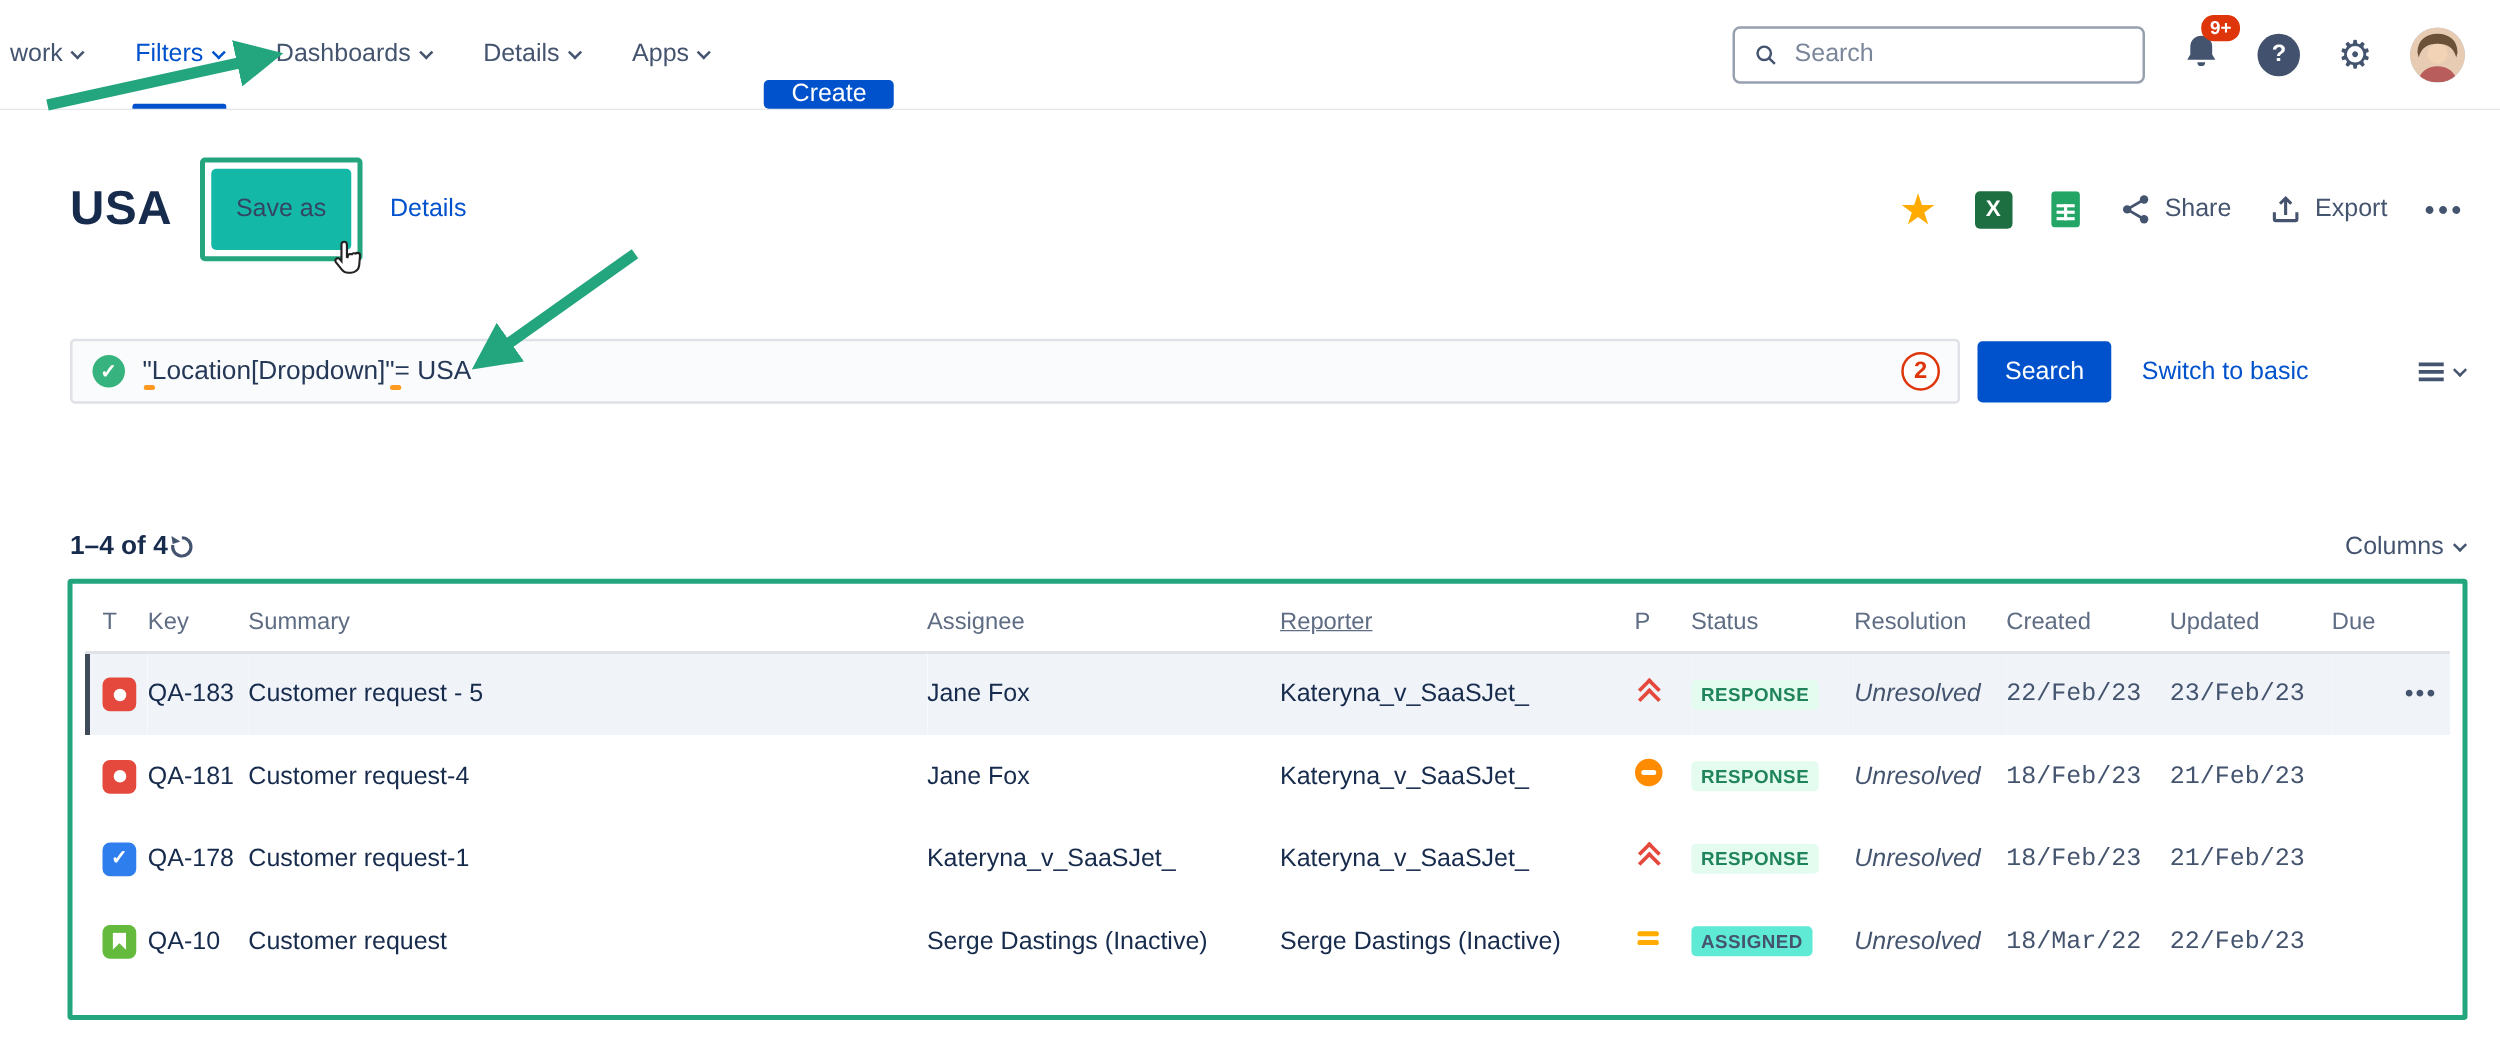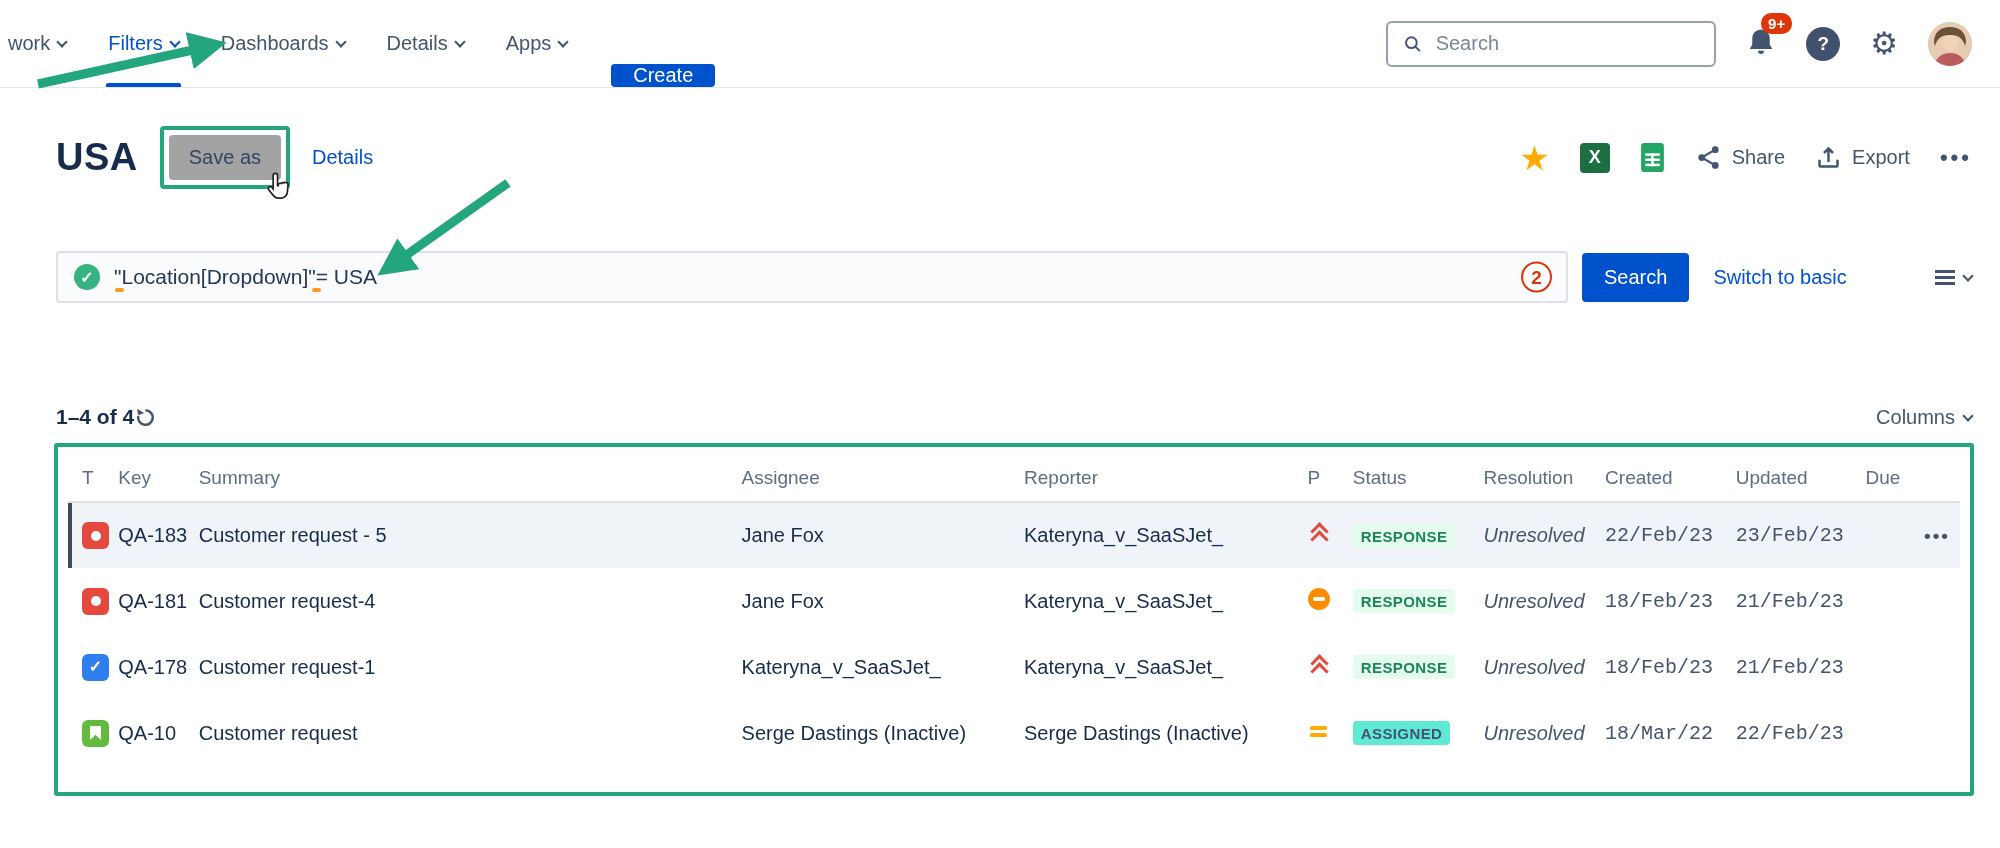--- a/index.html
+++ b/index.html
@@ -24,21 +24,21 @@
   .bell-wrap{position:relative;cursor:pointer;}
   .notif-badge{position:absolute;top:-14px;right:-16px;background:#DE350B;color:#fff;font-size:15px;font-weight:bold;padding:2px 7px;border-radius:10px;}
   .help-circle{width:34px;height:34px;border-radius:50%;background:#42526E;color:#fff;display:flex;align-items:center;justify-content:center;font-size:19px;font-weight:bold;cursor:pointer;}
   .gear{font-size:31px;color:#44546F;line-height:1;cursor:pointer;}
   .avatar{width:44px;height:44px;border-radius:50%;overflow:hidden;background:#C1C7D0;cursor:pointer;flex:0 0 auto;}
 
   
   .title-row{margin:38px 28px 0 56px;display:flex;align-items:center;}
   .title-row h1{font-size:38px;font-weight:600;margin:0;letter-spacing:.5px;}
   .saveas-annotation{border:4px solid #23A57D;border-radius:4px;padding:5px;margin-left:22px;position:relative;}
-  .saveas{background:#a3a3a3;border:none;border-radius:4px;font-size:20px;color:#344563;padding:11px 20px;cursor:pointer;font-family:inherit;}
+  .saveas{background:#14b8a6;border:none;border-radius:4px;font-size:20px;color:#344563;padding:21px 20px;cursor:pointer;font-family:inherit;}
   .cursor-svg{position:absolute;right:-8px;bottom:-20px;width:30px;height:34px;z-index:6;}
   .details{margin-left:22px;color:#0052CC;font-size:20px;text-decoration:none;cursor:pointer;}
   .title-actions{margin-left:auto;display:flex;align-items:center;gap:30px;color:#44546F;font-size:20px;}
   .star{color:#FFAB00;font-size:34px;line-height:1;cursor:pointer;}
   .excel{width:30px;height:30px;background:#1D6F42;color:#fff;font-weight:bold;font-size:18px;display:flex;align-items:center;justify-content:center;border-radius:4px;cursor:pointer;}
   .sheets{cursor:pointer;display:flex;}
   .action{display:flex;gap:10px;align-items:center;cursor:pointer;}
   .more{font-size:22px;letter-spacing:3px;font-weight:bold;color:#44546F;cursor:pointer;}
 
   
@@ -59,21 +59,21 @@
   .results-row{margin:102px 28px 0 56px;display:flex;align-items:center;}
   .count{font-size:21px;font-weight:bold;color:#172B4D;}
   .refresh{cursor:pointer;display:flex;}
   .columns{margin-left:auto;display:flex;align-items:center;gap:9px;color:#44546F;font-size:20px;cursor:pointer;}
 
   
   .table-annotation{margin:14px 26px 0 54px;border:4px solid #23A57D;border-radius:3px;padding:6px 10px 26px;background:#fff;}
   table.issues{width:100%;border-collapse:collapse;table-layout:fixed;}
   thead th{text-align:left;font-size:19px;color:#5E6C84;font-weight:500;padding:14px 0 12px;border-bottom:2px solid #DFE1E6;white-space:nowrap;}
   .col-0{width:50px;padding-left:14px;} .col-1{width:80px;} .col-2{width:540px;} .col-3{width:281px;}
-  .col-4{width:282px;} .col-5{width:45px;} .col-6{width:130px;} .col-7{width:121px;}
+  .col-4{width:282px;text-decoration:underline;} .col-5{width:45px;} .col-6{width:130px;} .col-7{width:121px;}
   .col-8{width:130px;} .col-9{width:129px;} .col-10{width:94px;}
   tbody td{font-size:20px;color:#172B4D;height:66px;padding:0;vertical-align:middle;white-space:nowrap;overflow:hidden;}
   td.c-type{padding-left:14px;}
   tr.issue-row{cursor:pointer;}
   tr.selected td{background:#F0F4F9;}
   tr.selected td:first-child{box-shadow:inset 4px 0 0 #404B5A;}
   .c-res{font-style:italic;color:#44546F;}
   .c-date{color:#44546F;font-family:Liberation Mono, monospace;}
   .c-due{position:relative;}
   .meatball{position:absolute;right:10px;top:50%;transform:translateY(-50%);font-size:19px;letter-spacing:2px;font-weight:bold;color:#44546F;cursor:pointer;}

